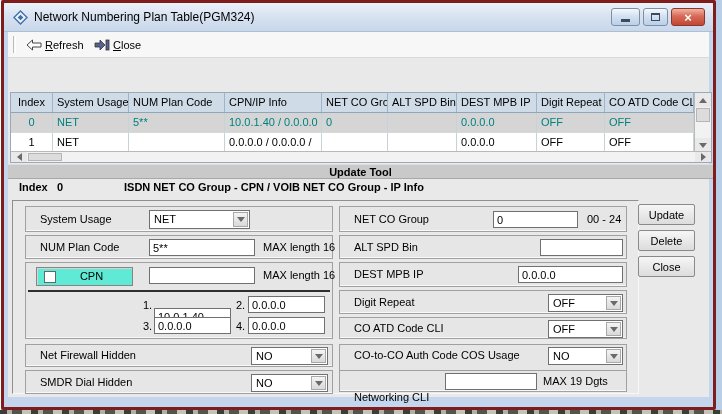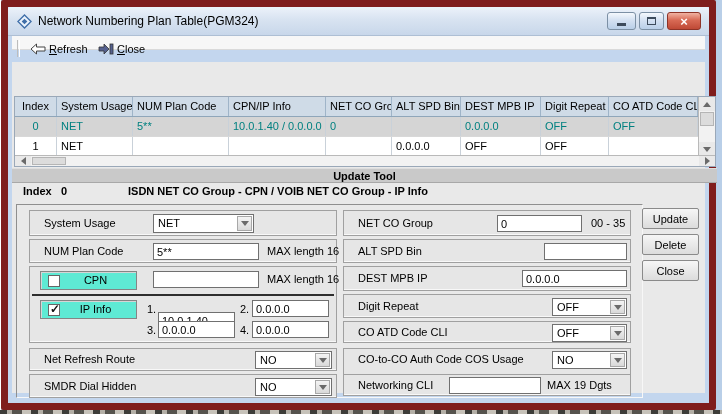--- a/index.html
+++ b/index.html
@@ -3,40 +3,40 @@
 <meta charset="utf-8">
 <style>
   * { margin:0; padding:0; box-sizing:border-box; }
   html,body { width:722px; height:414px; overflow:hidden; }
   body { font-family:"Liberation Sans", sans-serif; font-size:11px; color:#000; }
   .screen { position:relative; width:722px; height:414px; background:#b9cfe8; overflow:hidden; }
   .screen::before { content:""; position:absolute; left:0; top:0; width:1px; height:100%; background:#fff; }
 
   
   .window { position:absolute; left:1px; top:0; width:715px; height:410px;
-            background:#c3d6ee; border:7px solid #7f1d1d; border-radius:2px; }
+            background:#c3d6ee; border:3px solid #7f1d1d; border-radius:2px; }
 
   .titlebar { position:absolute; left:0; top:0; right:0; height:29px;
               background:linear-gradient(#ecf2fa,#d8e3f1 45%,#c8d7ea);
               border-bottom:1px solid #aebfd4; border-radius:2px 2px 0 0; }
   .title-icon { position:absolute; left:9px; top:7px; width:15px; height:15px; }
   .title-text { position:absolute; left:30px; top:7px; font-size:12px; white-space:nowrap; }
 
   .win-buttons { position:absolute; right:8px; top:5px; display:flex; gap:3px; }
   .winbtn { height:18px; border:1px solid #7c90a5; border-radius:3px;
             background:linear-gradient(#f4f8fd,#d4e1f2 45%,#b9cfe8);
             display:flex; align-items:center; justify-content:center; }
   .winbtn.min  { width:29px; } .winbtn.rest { width:25px; }
   .winbtn.close{ width:34px; background:linear-gradient(#f0b2a2,#d86a55 45%,#bf4936);
                  border-color:#8e3327; color:#fff; font-weight:bold; font-size:13px; line-height:1; }
   .glyph-min  { width:9px; height:3px; background:#3d4b5c; margin-top:7px; }
   .glyph-rest { width:9px; height:8px; border:1px solid #3d4b5c; border-top-width:2px; }
 
   
-  .toolbar { position:absolute; left:4px; top:29px; right:4px; height:14px;
+  .toolbar { position:absolute; left:4px; top:29px; right:4px; height:26px;
              background:#f7f7f7; border-bottom:1px solid #dadada; }
   .gripper { position:absolute; left:5px; top:4px; width:3px; height:17px;
              border-left:1px solid #bdbdbd; border-right:1px solid #fff; }
   .tool-item { position:absolute; top:3px; height:20px; display:flex; align-items:center; gap:3px; padding:0 4px; cursor:default; }
   #tool-refresh { left:14px; } #tool-close { left:82px; }
   .tool-label { display:inline-block; }
   .tool-label::first-letter { text-decoration:underline; }
 
   
   .client { position:absolute; left:4px; top:55px; right:4px; bottom:10px; background:#e9e9e9; }
@@ -175,20 +175,21 @@
             <div class="tc">0</div>
             <div class="tc"></div>
             <div class="tc">0.0.0.0</div>
             <div class="tc">OFF</div>
             <div class="tc">OFF</div>
           </div>
           <div class="trow grid-row r1">
             <div class="tc center">1</div>
             <div class="tc">NET</div>
             <div class="tc"></div>
+            <div class="tc">0.0.0.0 / 0.0.0.0 /</div>
             <div class="tc"></div>
             <div class="tc"></div>
             <div class="tc">0.0.0.0</div>
             <div class="tc">OFF</div>
             <div class="tc">OFF</div>
           </div>
         </div>
         <div class="vscroll">
           <div class="sbtn sb-up">
               <div class="tri-up"></div>
@@ -235,36 +236,32 @@
       </div>
 
       <div class="fieldbox" style="left:17px;top:204px;width:308px;height:77px;">
         <div class="plate" style="left:10px;top:4px;width:97px;height:19px;">
           <div class="cbx"></div>
           <span>CPN</span>
         </div>
         <input class="tinput" style="left: 123px; top: 4px; width: 106px; height: 17px;" value="">
         <span class="fhint" style="left:237px;top:6px;">MAX length 16</span>
         <div class="divider"></div>
-        <div class="plate" style="left:10px;top:33px;width:97px;height:19px;">
-          <div class="cbx checked"></div>
-          <span>IP Info</span>
-        </div>
         <span class="ipnum" style="left:117px;top:36px;">1.</span>
         <input class="tinput" style="left: 128px; top: 45px; width: 77px; height: 17px;" value="10.0.1.40">
         <span class="ipnum" style="left:210px;top:36px;">2.</span>
         <input class="tinput" style="left: 222px; top: 33px; width: 77px; height: 17px;" value="0.0.0.0">
         <span class="ipnum" style="left:117px;top:57px;">3.</span>
         <input class="tinput" style="left: 128px; top: 54px; width: 77px; height: 17px;" value="0.0.0.0">
         <span class="ipnum" style="left:210px;top:57px;">4.</span>
         <input class="tinput" style="left: 222px; top: 54px; width: 77px; height: 17px;" value="0.0.0.0">
       </div>
 
       <div class="fieldbox" style="left:17px;top:286px;width:308px;height:23px;">
-        <span class="flabel" style="top:4px;">Net Refresh Route</span>
+        <span class="flabel" style="top:4px;">Net Firewall Hidden</span>
         <div class="dd" style="left:225px;top:2px;width:77px;height:18px;">
           <span class="dd-val">NO</span>
           <div class="dd-btn">
               <div class="tri-down"></div>
             </div>
         </div>
       </div>
 
       <div class="fieldbox" style="left:17px;top:312px;width:308px;height:24px;">
         <span class="flabel" style="top:5px;">SMDR Dial Hidden</span>
@@ -272,21 +269,21 @@
           <span class="dd-val">NO</span>
           <div class="dd-btn">
               <div class="tri-down"></div>
             </div>
         </div>
       </div>
 
       <div class="fieldbox" style="left:331px;top:148px;width:288px;height:26px;">
         <span class="flabel" style="top:6px;">NET CO Group</span>
         <input class="tinput" style="left: 153px; top: 4px; width: 85px; height: 17px;" value="0">
-        <span class="fhint" style="left:247px;top:6px;">00 - 35</span>
+        <span class="fhint" style="left:247px;top:6px;">00 - 24</span>
       </div>
 
       <div class="fieldbox" style="left:331px;top:177px;width:288px;height:24px;">
         <span class="flabel" style="top:5px;">ALT SPD Bin</span>
         <input class="tinput" style="left: 200px; top: 3px; width: 83px; height: 17px;" value="">
       </div>
 
       <div class="fieldbox" style="left:331px;top:204px;width:288px;height:25px;">
         <span class="flabel" style="top:5px;">DEST MPB IP</span>
         <input class="tinput" style="left: 178px; top: 3px; width: 105px; height: 17px;" value="0.0.0.0">
@@ -316,21 +313,21 @@
         <span class="flabel" style="top:4px;">CO-to-CO Auth Code COS Usage</span>
         <div class="dd" style="left:208px;top:2px;width:75px;height:18px;">
           <span class="dd-val">NO</span>
           <div class="dd-btn">
               <div class="tri-down"></div>
             </div>
         </div>
       </div>
 
       <div class="fieldbox" style="left:331px;top:312px;width:288px;height:22px;">
-        <span class="flabel" style="top:4px;">Networking CLI</span>
+        <span class="flabel" style="top:20px;">Networking CLI</span>
         <input class="tinput" style="left: 105px; top: 2px; width: 92px; height: 17px;" value="">
         <span class="fhint" style="left:203px;top:4px;">MAX 19 Dgts</span>
       </div>
 
       <button class="pbtn" style="top:172px;">Delete</button>
       <button class="pbtn" style="top:146px;">Update</button>
       <button class="pbtn" style="top:198px;">Close</button>
     </div>
   </div>
 

